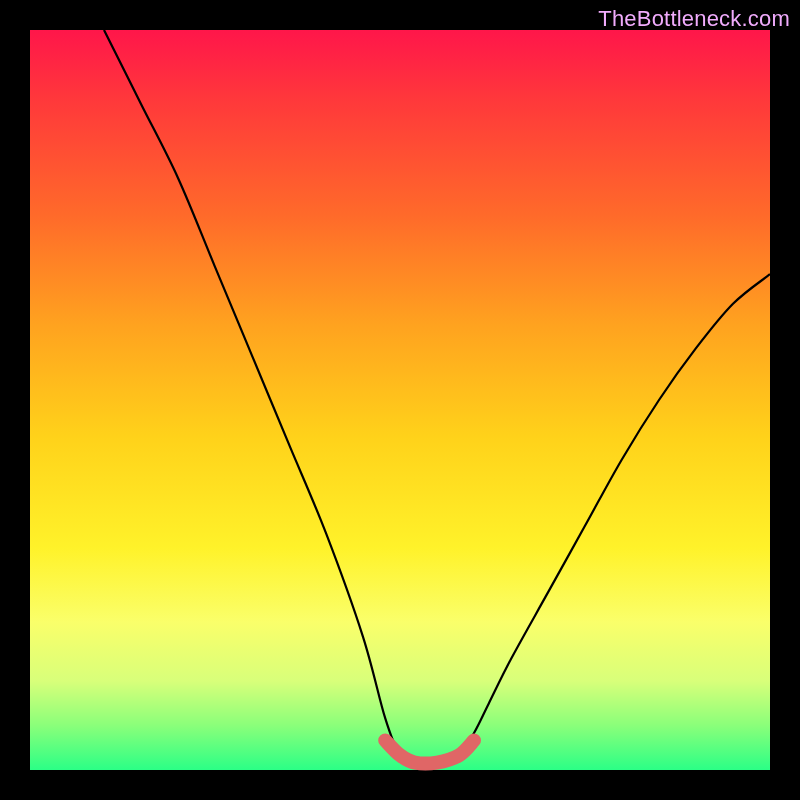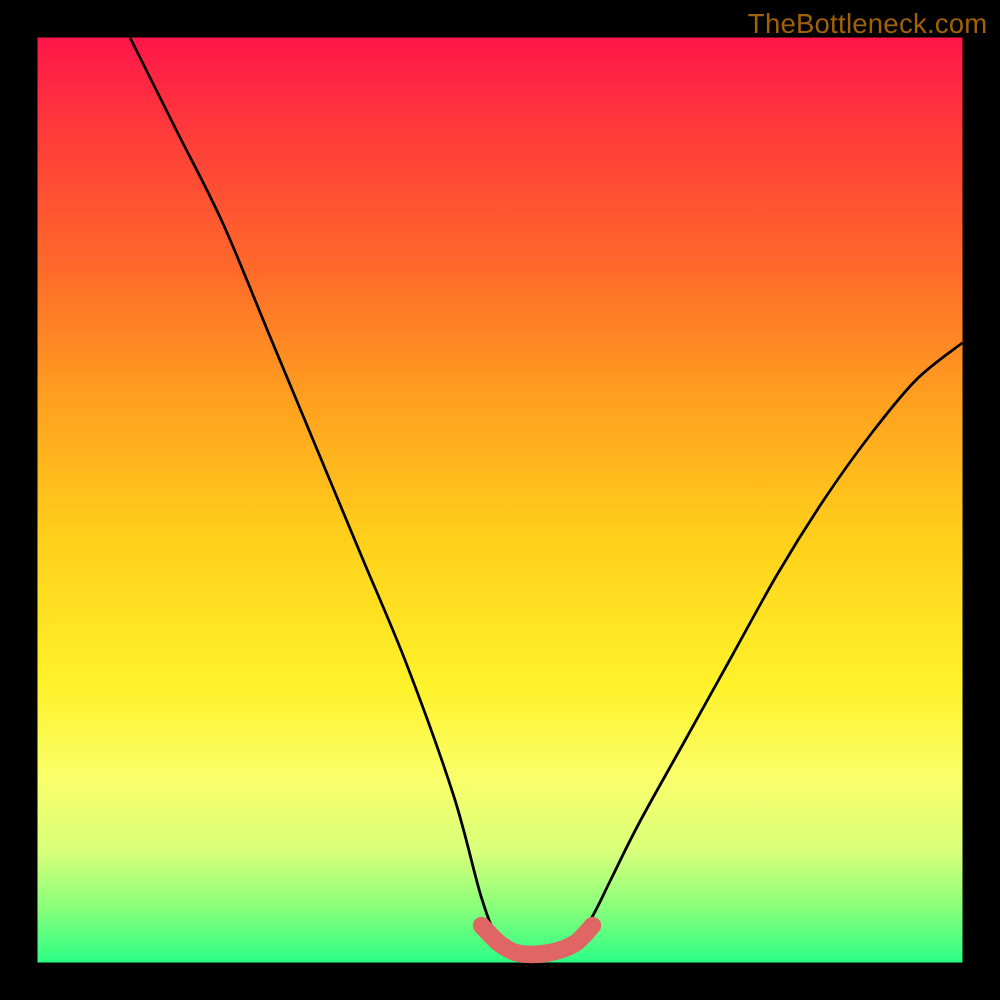--- a/index.html
+++ b/index.html
@@ -32,21 +32,21 @@
       #fff22a 70%,
       #faff6a 80%,
       #d8ff7a 88%,
       #8aff7a 94%,
       #2bff86 100%);
   }
   .attribution {
     position: absolute;
     top: 6px;
     right: 10px;
-    color: #a16207;
+    color: #f0abfc;
     font-size: 22px;
     font-weight: 500;
     letter-spacing: 0.2px;
   }
   svg.curve {
     position: absolute;
     left: 0;
     top: 0;
     width: 740px;
     height: 740px;

